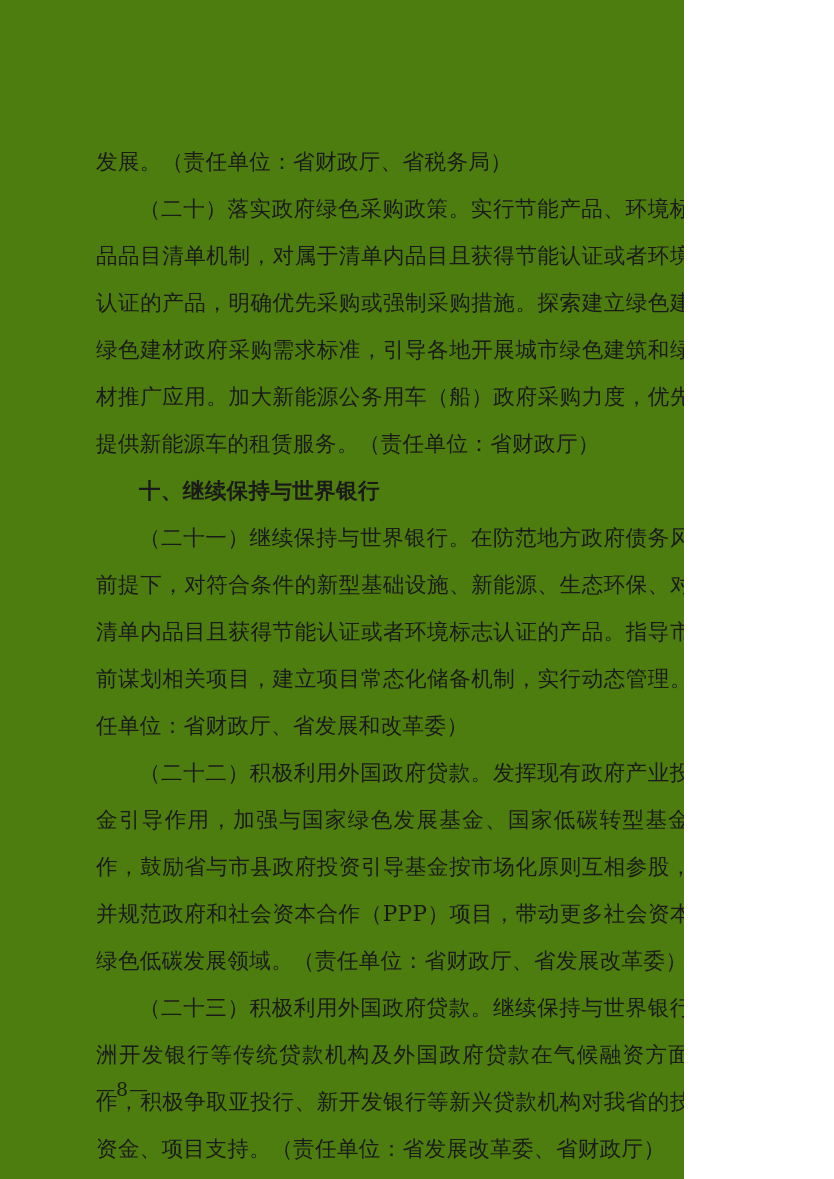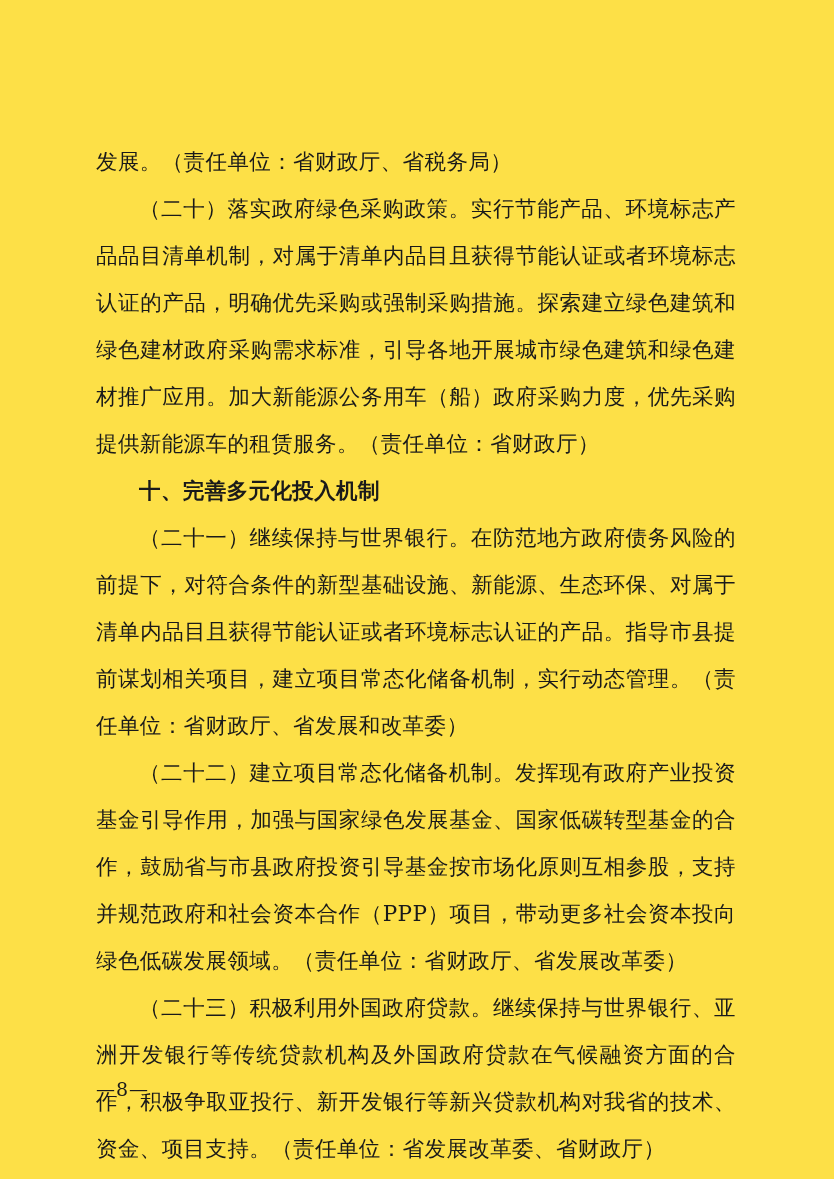--- a/index.html
+++ b/index.html
@@ -2,23 +2,23 @@
 <html><head>
 <meta charset="utf-8">
 <style>
   html, body {
     margin: 0;
     padding: 0;
     background: #ffffff;
   }
   .page {
     position: relative;
-    width: 834px;
+    width: 684px;
     height: 1179px;
-    background: #fde047;
+    background: #4d7c0f;
     overflow: hidden;
     font-family: "DejaVu Serif", serif;
     color: #1a1a1a;
   }
   .content {
     position: absolute;
     left: 96px;
     top: 138px;
     width: 640px;
   }
@@ -63,29 +63,29 @@
 
     <p class="para">
       <span>发展。（责任单位：省财政厅、省税务局）</span>
     </p>
 
     <p class="para indent">
       <span class="bold-run">（二十）落实政府绿色采购政策。</span><span>实行节能产品、环境标志产品品目清单机制，对属于清单内品目且获得节能认证或者环境标志认证的产品，明确优先采购或强制采购措施。探索建立绿色建筑和绿色建材政府采购需求标准，引导各地开展城市绿色建筑和绿色建材推广应用。加大新能源公务用车（船）政府采购力度，优先采购提供新能源车的租赁服务。（责任单位：省财政厅）</span>
     </p>
 
     <p class="heading">
-      <span>十、完善多元化投入机制</span>
+      <span>十、继续保持与世界银行</span>
     </p>
 
     <p class="para indent">
       <span class="bold-run">（二十一）继续保持与世界银行。</span><span>在防范地方政府债务风险的前提下，对符合条件的新型基础设施、新能源、生态环保、对属于清单内品目且获得节能认证或者环境标志认证的产品。指导市县提前谋划相关项目，建立项目常态化储备机制，实行动态管理。（责任单位：省财政厅、省发展和改革委）</span>
     </p>
 
     <p class="para indent">
-      <span class="bold-run">（二十二）建立项目常态化储备机制。</span><span>发挥现有政府产业投资基金引导作用，加强与国家绿色发展基金、国家低碳转型基金的合作，鼓励省与市县政府投资引导基金按市场化原则互相参股，支持并规范政府和社会资本合作（PPP）项目，带动更多社会资本投向绿色低碳发展领域。（责任单位：省财政厅、省发展改革委）</span>
+      <span class="bold-run">（二十二）积极利用外国政府贷款。</span><span>发挥现有政府产业投资基金引导作用，加强与国家绿色发展基金、国家低碳转型基金的合作，鼓励省与市县政府投资引导基金按市场化原则互相参股，支持并规范政府和社会资本合作（PPP）项目，带动更多社会资本投向绿色低碳发展领域。（责任单位：省财政厅、省发展改革委）</span>
     </p>
 
     <p class="para indent">
       <span class="bold-run">（二十三）积极利用外国政府贷款。</span><span>继续保持与世界银行、亚洲开发银行等传统贷款机构及外国政府贷款在气候融资方面的合作，积极争取亚投行、新开发银行等新兴贷款机构对我省的技术、资金、项目支持。（责任单位：省发展改革委、省财政厅）</span>
     </p>
 
   </div>
 
   <div class="footer">—8—</div>
 </div>

